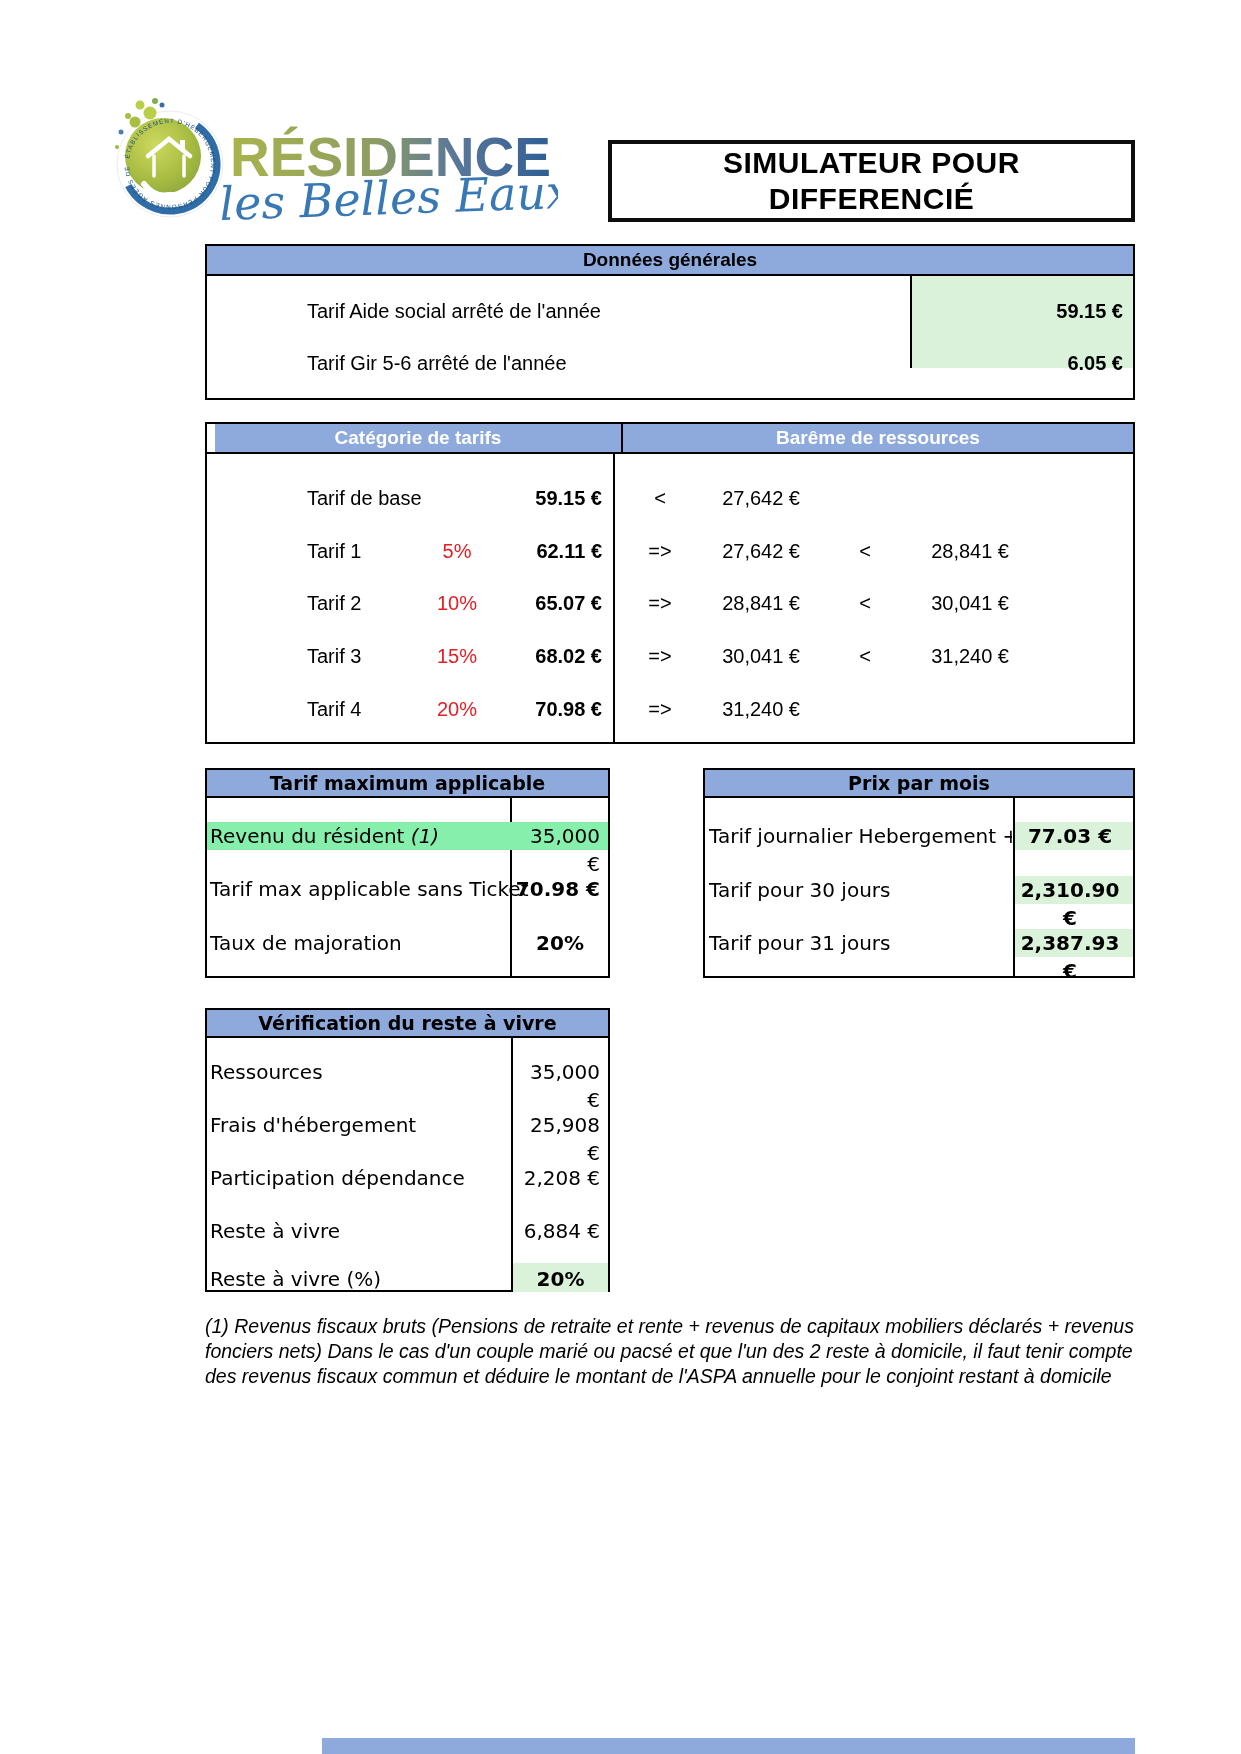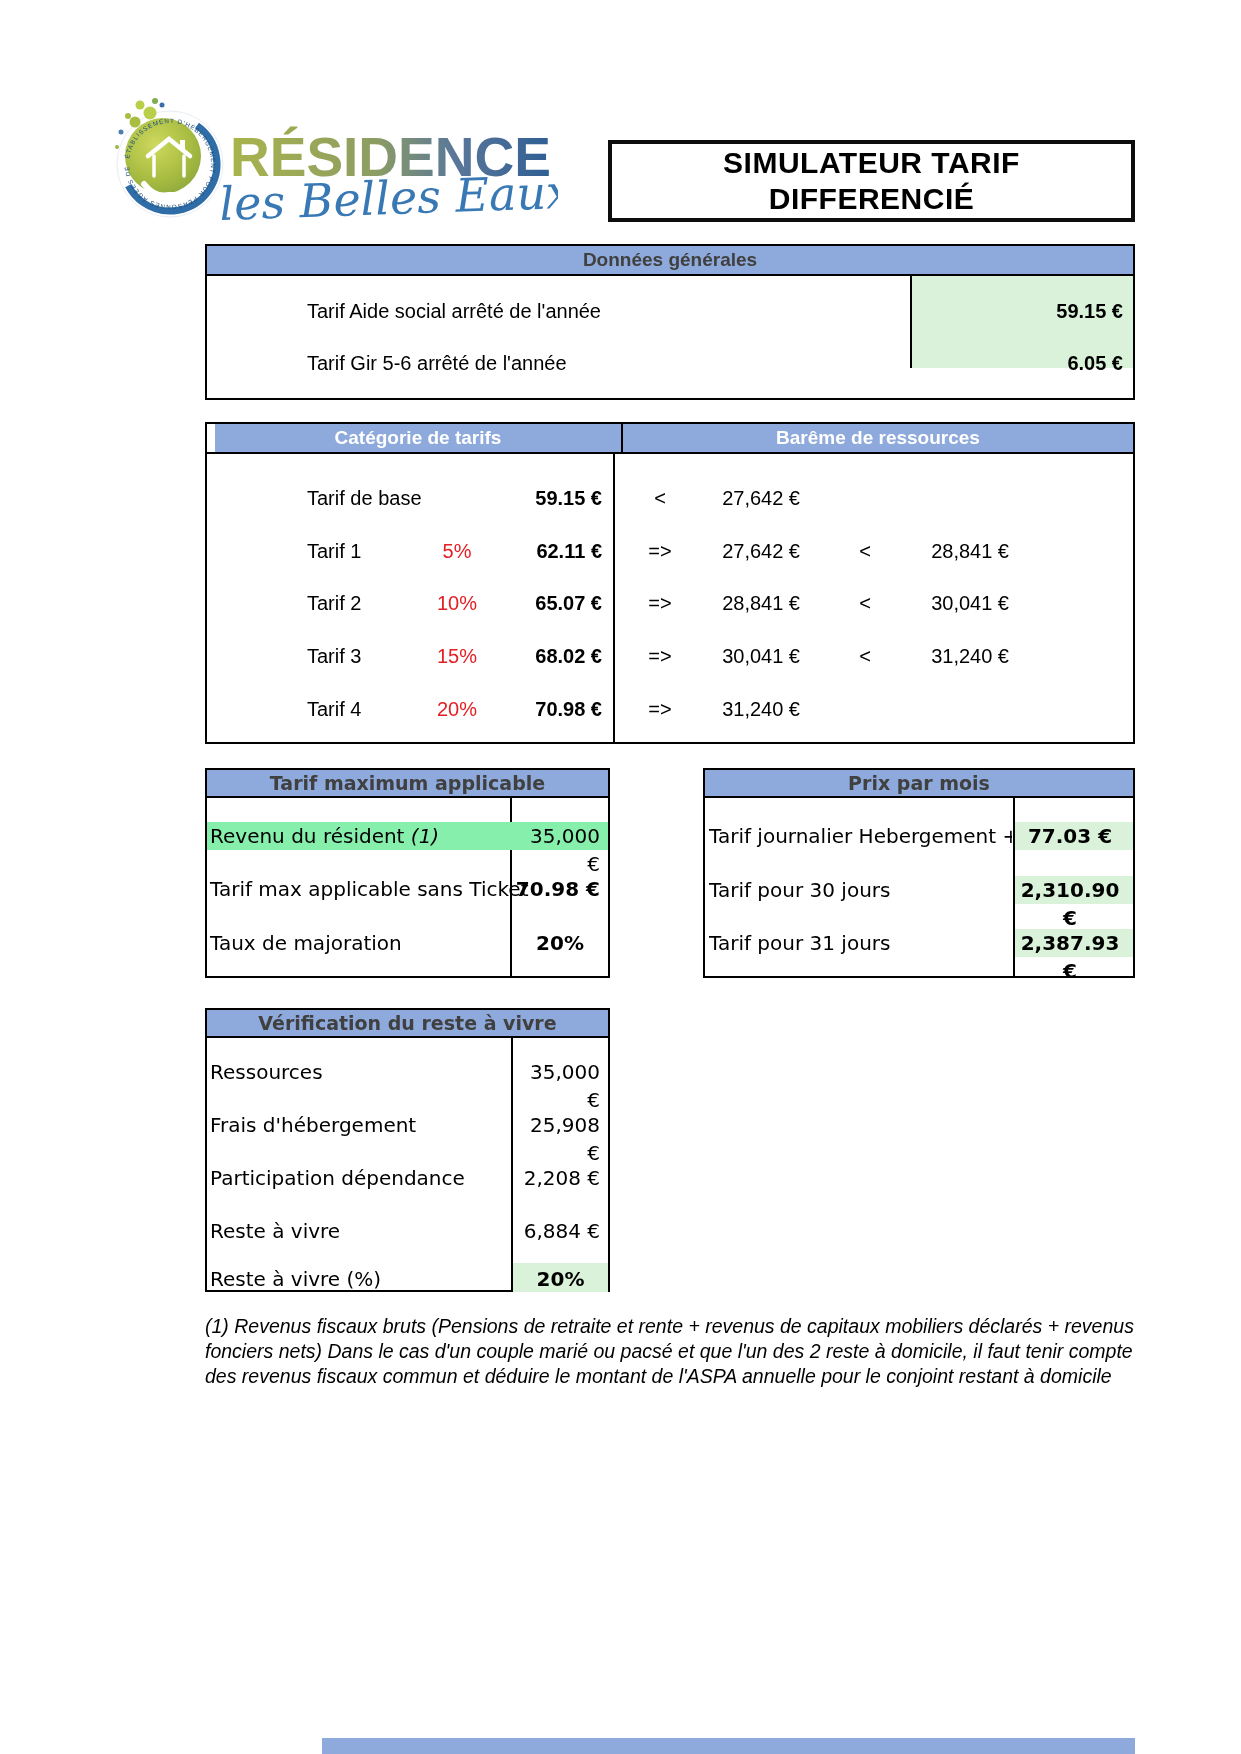--- a/index.html
+++ b/index.html
@@ -1,21 +1,21 @@
 <!DOCTYPE html>
 <html><head>
 <meta charset="utf-8">
 <style>
   html,body{margin:0;padding:0;background:#ffffff;}
   .page{position:relative;width:1241px;height:1754px;background:#ffffff;
         font-family:"Liberation Sans",sans-serif;color:#000;overflow:hidden;}
 
   
   .tbl{position:absolute;border:2px solid #000;background:#fff;box-sizing:border-box;}
-  .tbl-hdr{height:26px;line-height:26px;background:#8EA9DB;color:#404040;font-weight:bold;
+  .tbl-hdr{height:26px;line-height:26px;background:#8EA9DB;color:#000000;font-weight:bold;
            text-align:center;font-size:19px;border-bottom:2px solid #000;}
   .tbl-body{position:relative;}
   .vline{position:absolute;top:0;bottom:0;width:2px;background:#000;}
 
   
   .logo{position:absolute;left:108px;top:92px;width:450px;height:138px;}
 
   
   .titlebox{position:absolute;left:608px;top:140px;width:527px;height:82px;
             border:4px solid #0d0d0d;box-sizing:border-box;display:flex;flex-direction:column;
@@ -135,21 +135,21 @@
         <path d="M 46,64 L 46,84 M 76,64 L 76,84" stroke-width="3.5"></path>
         <path d="M 36,92 q 11,14 25,11" stroke-width="6"></path>
         <path d="M 88,92 q -11,14 -25,11" stroke-width="6"></path>
       </g>
     </g>
     <text x="122" y="84" font-size="55" font-weight="bold" fill="url(#gName)" font-family="&quot;Liberation Sans&quot;,sans-serif">RÉSIDENCE</text>
     <text x="112" y="128" font-size="46" font-style="italic" fill="#3878b4" font-family="&quot;DejaVu Serif&quot;,serif" transform="rotate(-2 112 128)">les Belles Eaux</text>
   </svg>
 
   <div class="titlebox">
-    <div>SIMULATEUR TARIF</div>
+    <div>SIMULATEUR POUR</div>
     <div>DIFFERENCIÉ</div>
   </div>
 
   <div class="tbl t1">
     <div class="tbl-hdr">Données générales</div>
     <div class="tbl-body">
       <div class="t1-green"></div>
       <div class="t1-lbl" style="top:24px">Tarif Aide social arrêté de l'année</div>
       <div class="t1-lbl" style="top:76px">Tarif Gir 5-6 arrêté de l'année</div>
       <div class="t1-val" style="top:24px">59.15 €</div>

